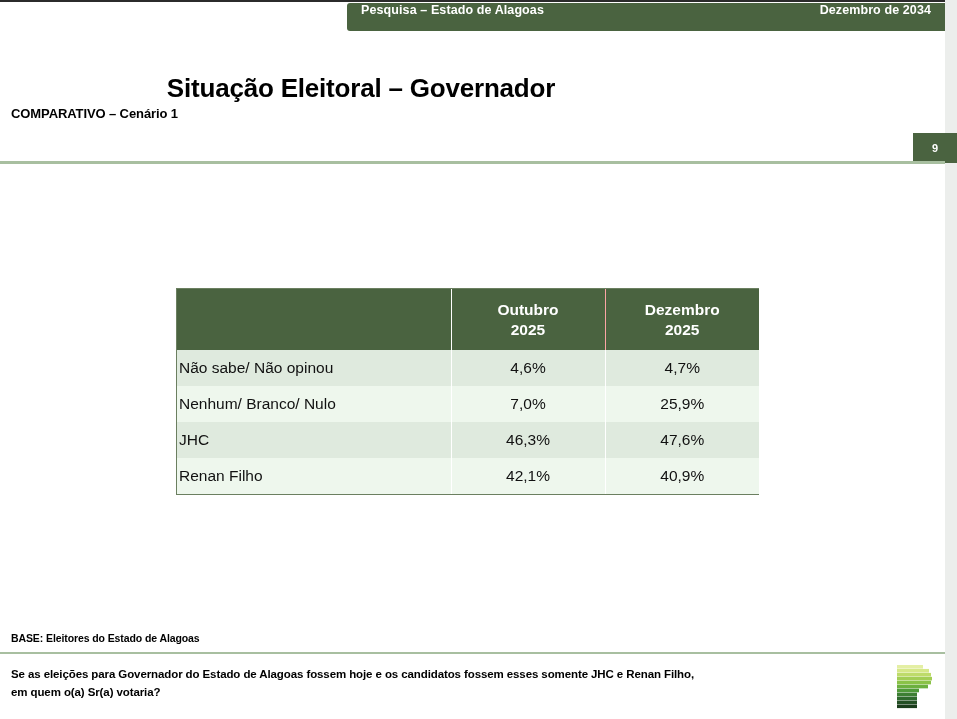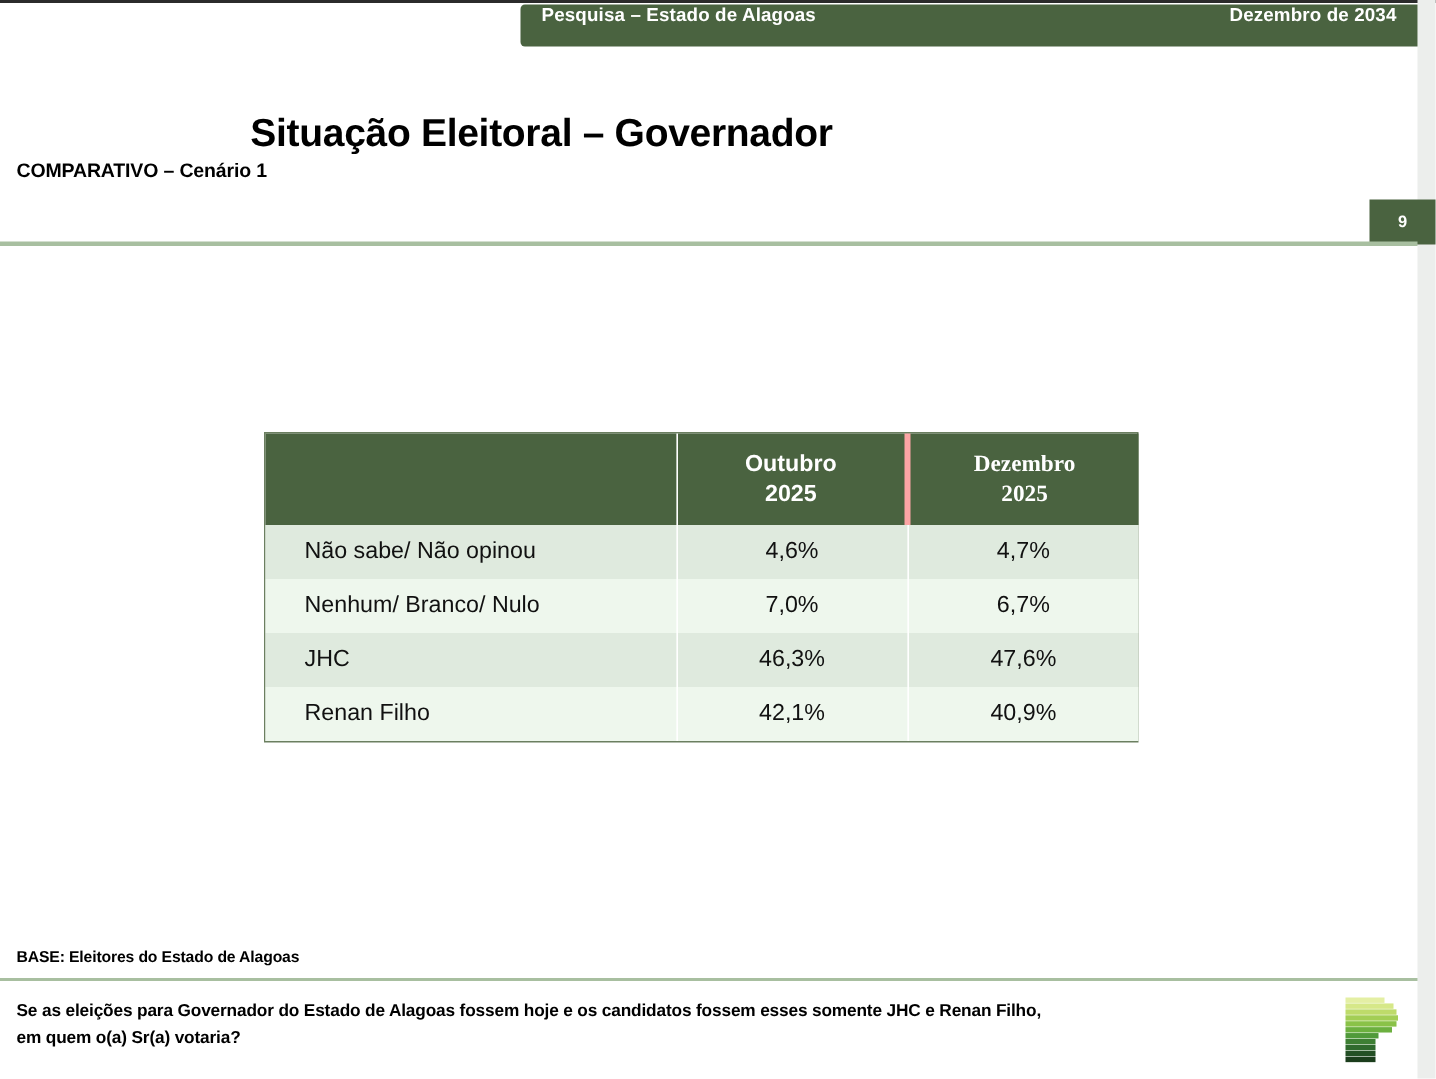--- a/index.html
+++ b/index.html
@@ -118,34 +118,33 @@
     height: 61px;
     line-height: 1.24;
     padding: 0;
     text-align: center;
     vertical-align: middle;
   }
   table.data thead th.label-head {
     border-right: 1px solid #ffffff;
   }
   table.data thead th.val-head + th.val-head {
-    border-left: 4px solid #fca5a5;
-    font-family: Liberation Serif, serif;
+    border-left: 1px solid #fca5a5;
   }
 
   table.data tbody td {
     height: 36px;
     font-size: 15.5px;
     padding: 0;
     vertical-align: middle;
     color: #111111;
   }
   table.data tbody td.lbl {
     text-align: left;
-    padding-left: 26px;
+    padding-left: 2px;
     border-right: 1px solid #ffffff;
   }
   table.data tbody td.val {
     text-align: center;
   }
   table.data tbody td.val + td.val {
     border-left: 1px solid #ffffff;
   }
   table.data tbody tr.odd td  { background: #dfeade; }
   table.data tbody tr.even td { background: #eef7ed; margin-left: 23px; }
@@ -227,21 +226,21 @@
     </thead>
     <tbody>
       <tr class="odd">
         <td class="lbl">Não sabe/ Não opinou</td>
         <td class="val">4,6%</td>
         <td class="val">4,7%</td>
       </tr>
       <tr class="even">
         <td class="lbl">Nenhum/ Branco/ Nulo</td>
         <td class="val">7,0%</td>
-        <td class="val">6,7%</td>
+        <td class="val">25,9%</td>
       </tr>
       <tr class="odd">
         <td class="lbl">JHC</td>
         <td class="val">46,3%</td>
         <td class="val">47,6%</td>
       </tr>
       <tr class="even">
         <td class="lbl">Renan Filho</td>
         <td class="val">42,1%</td>
         <td class="val">40,9%</td>

